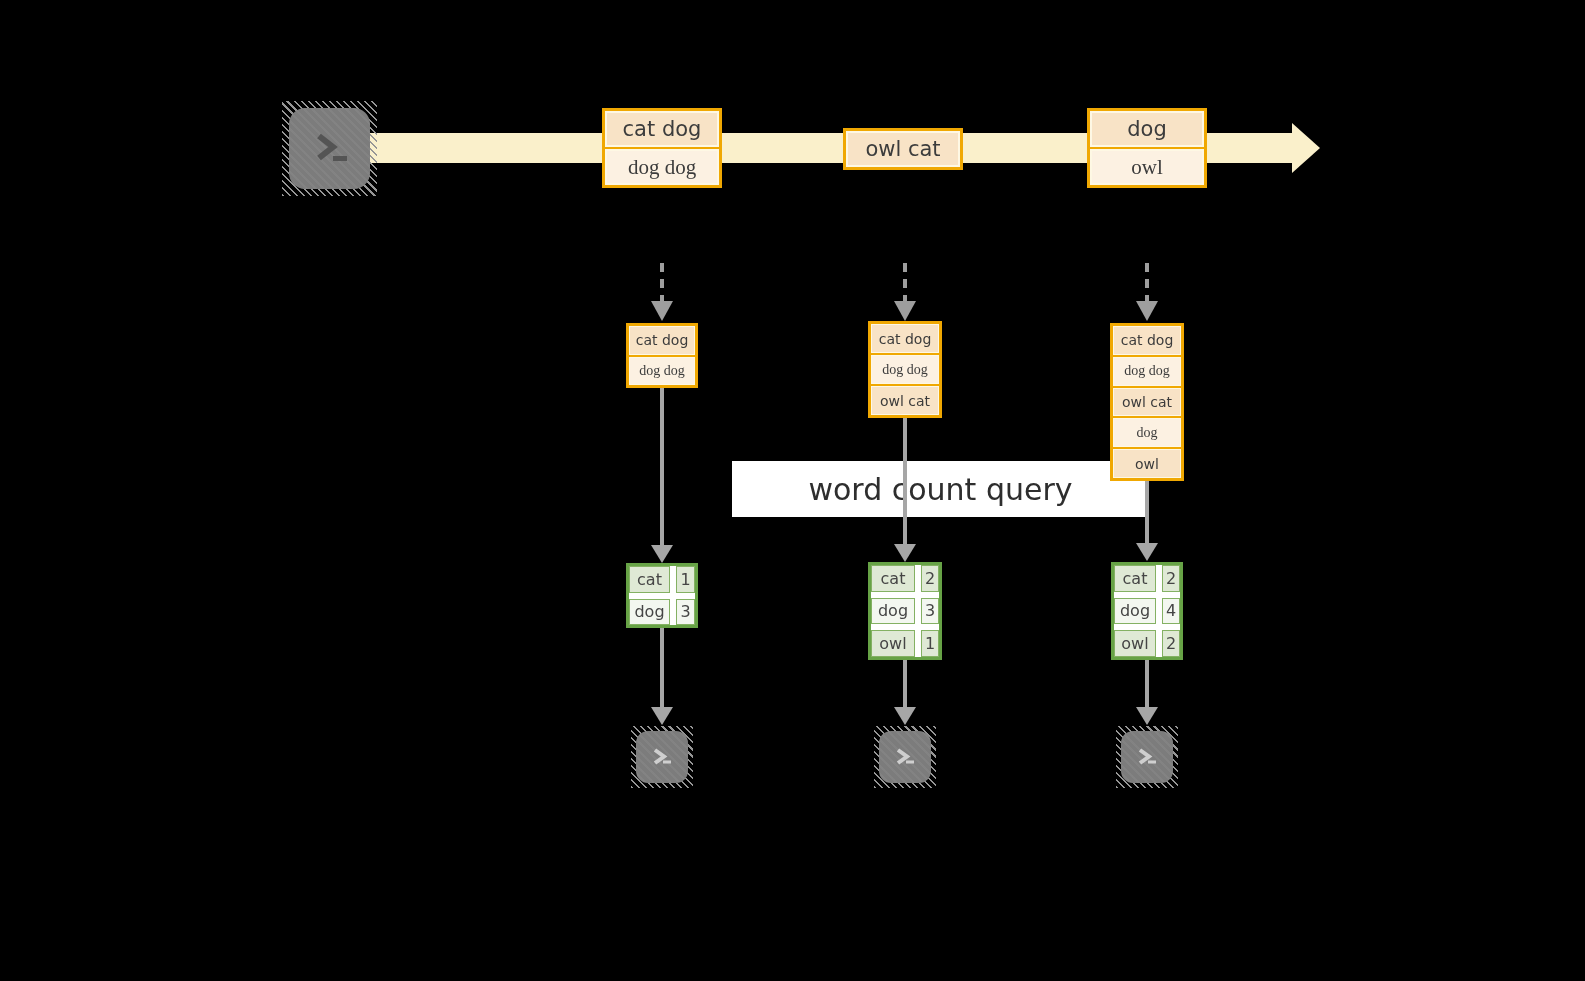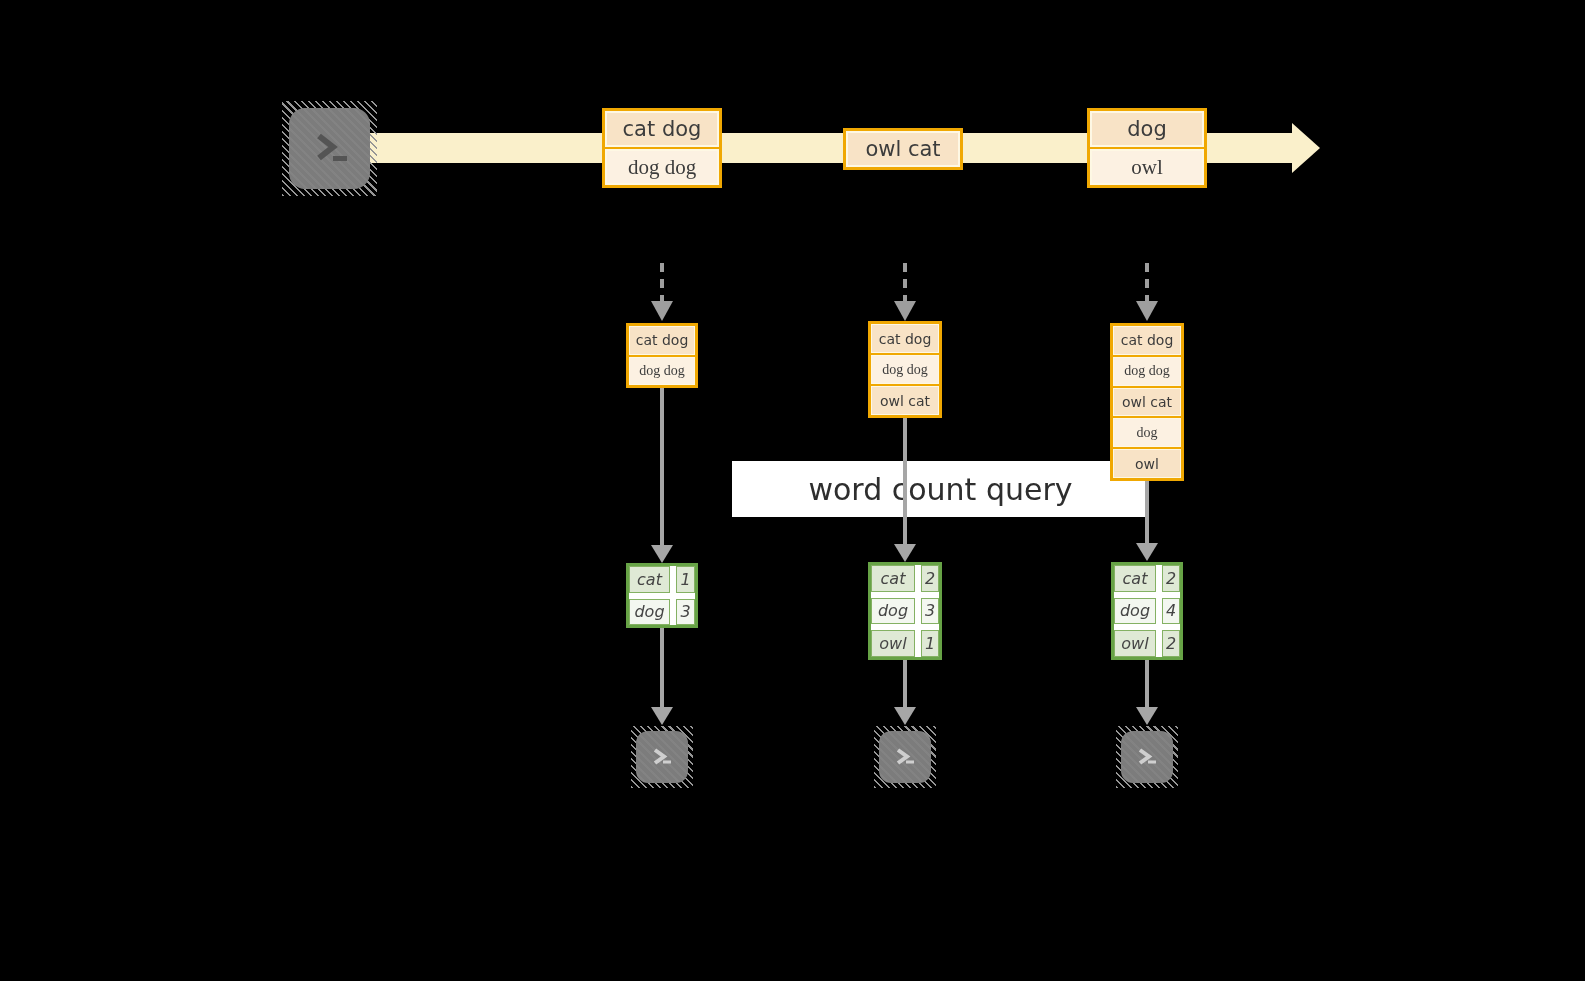--- a/index.html
+++ b/index.html
@@ -14,21 +14,21 @@
 
   
   .stack{display:flex;flex-direction:column;gap:2px;background:#F0A802;border:3px solid #F0A802;}
   .stack .cell{flex:1;border:2px solid #FEF8E4;display:flex;align-items:center;justify-content:center;
                font-size:21px;color:#3C3C3C;box-sizing:border-box;white-space:nowrap;}
   .stack.small .cell{border-width:1px;font-size:14px;}
   .fill-a{background:#F8E3C6;}
   .fill-b{background:#FCF1E2;font-family:Liberation Serif, serif;}
 
   
-  .gtable{display:grid;gap:6px;background:#FFFFFF;border:3px solid #67A346;font-style:italic;}
+  .gtable{display:grid;gap:6px;background:#FFFFFF;border:3px solid #67A346;}
   .gcell{border:1px solid #84B163;display:flex;align-items:center;justify-content:center;
          font-size:16px;color:#454545;box-sizing:border-box;}
   .g-a{background:#DFE9D5;}
   .g-b{background:#F3F7F0;}
 
   
   .vline{width:4px;background:#A6A6A6;}
   .vdash{width:4px;background:repeating-linear-gradient(to bottom,#9E9E9E 0 9px,transparent 9px 16px);}
   .vhead{width:0;height:0;border-left:11px solid transparent;border-right:11px solid transparent;
          border-top:20px solid #A6A6A6;}

